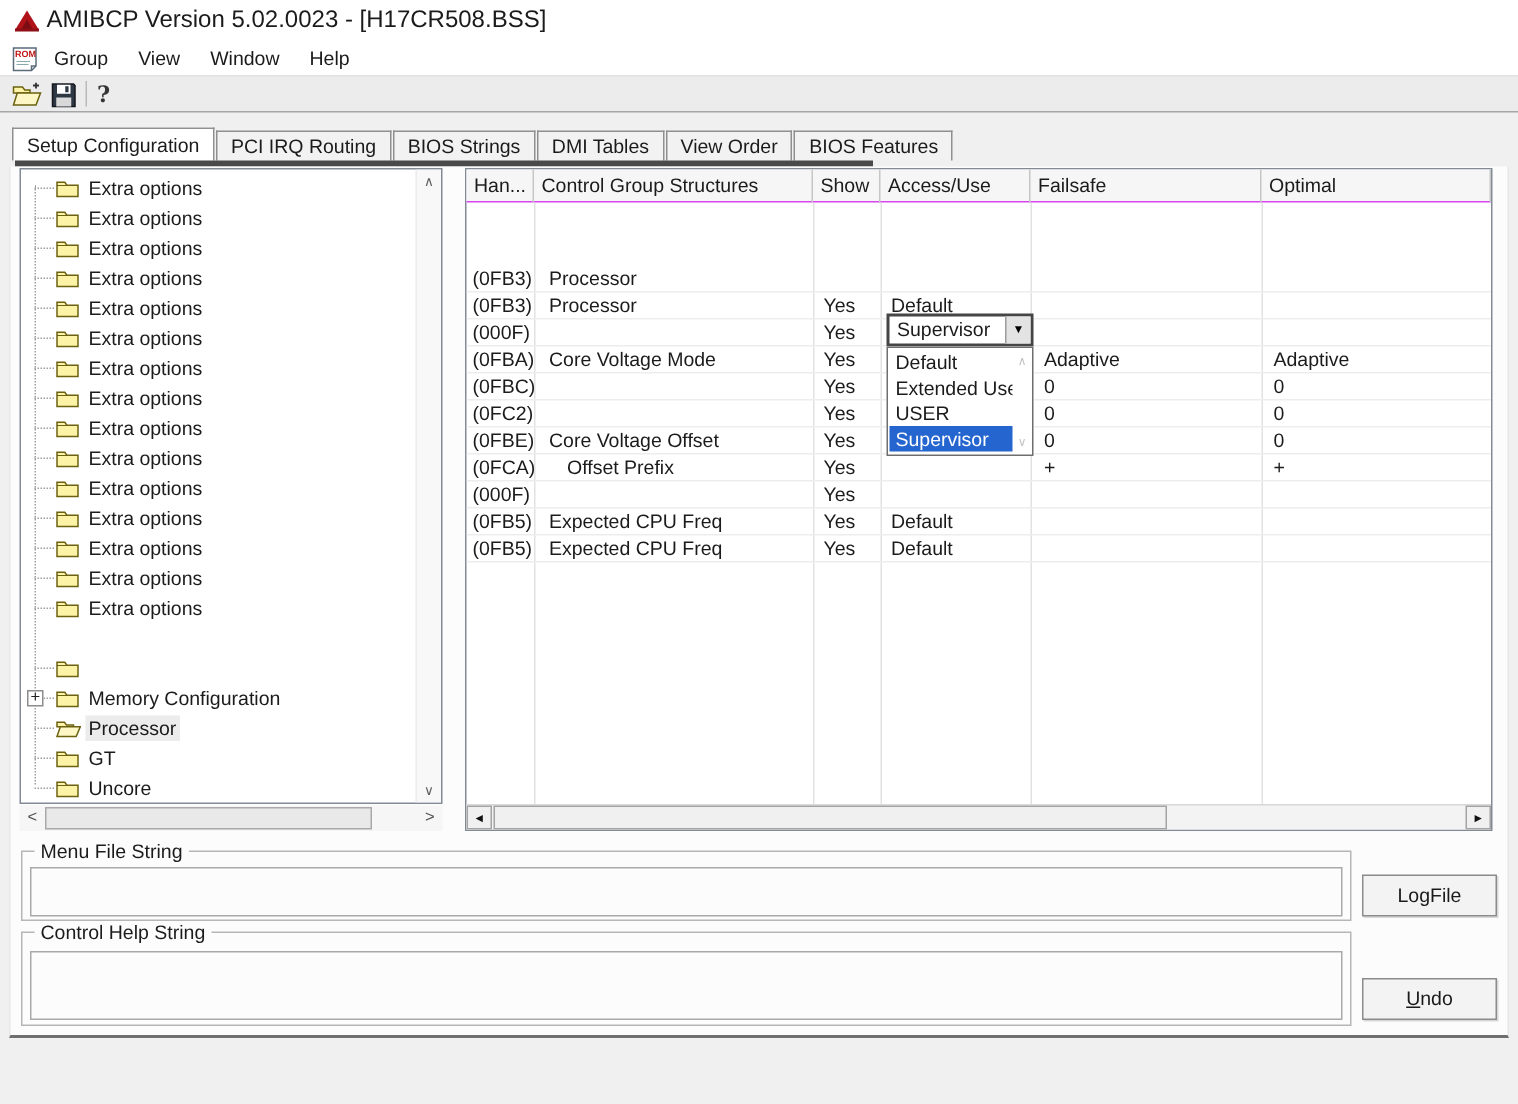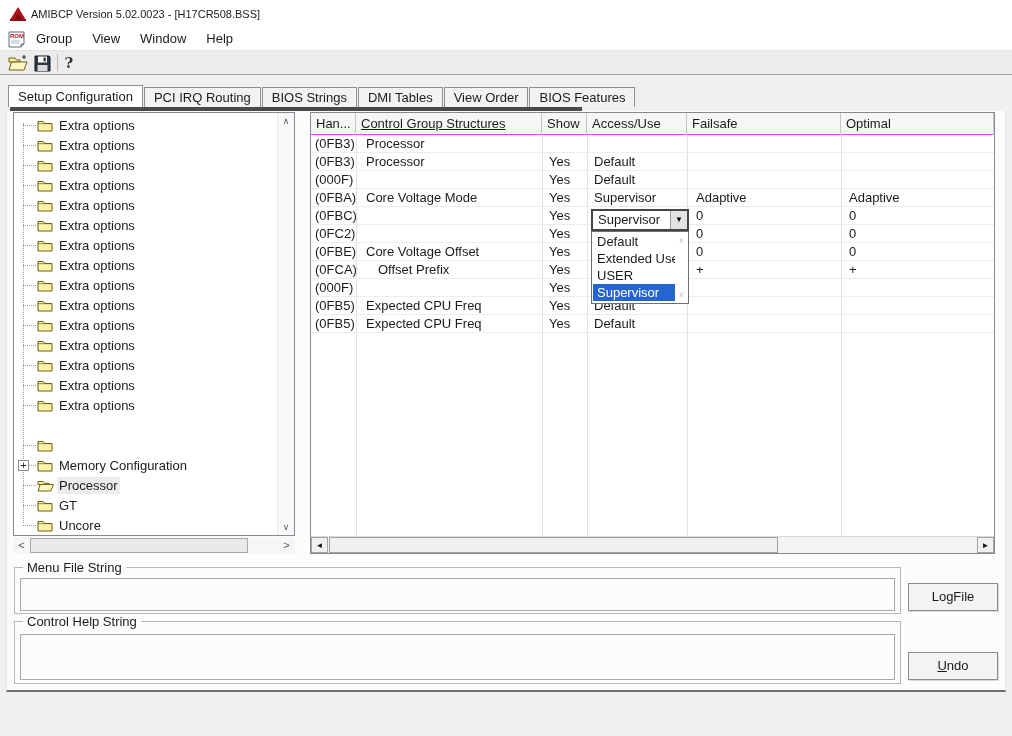--- a/index.html
+++ b/index.html
@@ -3,21 +3,21 @@
 <meta charset="utf-8">
 <style>
   * { margin:0; padding:0; box-sizing:border-box; }
   html,body { width:1012px; height:736px; overflow:hidden; background:#f0f0f0;
     font-family:"Liberation Sans", sans-serif; font-size:13px; color:#1b1b1b; }
   .abs { position:absolute; }
 
   
   #titlebar { left:0; top:0; width:1012px; height:28px; background:#ffffff; }
   #app-icon { left:9px; top:6px; width:18px; height:16px; }
-  #window-title { left:31px; top:0; height:28px; line-height:28px; font-size:11px; }
+  #window-title { left:31px; top:0; height:28px; line-height:28px; font-size:16px; }
 
   #menubar { left:0; top:28px; width:1012px; height:22px; background:#ffffff; display:flex; align-items:center; }
   #rom-icon { margin-left:7px; width:19px; height:17px; }
   .menu-item { padding:0 10px; height:22px; line-height:22px; }
 
   #toolbar { left:0; top:50px; width:1012px; height:25px; background:#ececec;
     border-top:1px solid #e2e2e2; border-bottom:1px solid #a6a6a6; }
   .tbtn { position:absolute; top:2px; width:22px; height:20px; display:flex; align-items:center; justify-content:center; }
   #tb-sep { left:57px; top:3px; width:1px; height:17px; background:#b9b9b9; }
   #help-glyph { font-family:"DejaVu Serif", serif; font-weight:bold; font-size:15px; color:#353535; }
@@ -56,21 +56,21 @@
     border:1px solid #a9a9a9; }
 
   
   #grid-box { left:310px; top:112px; width:685px; height:442px; background:#ffffff; border:1px solid #828a96; }
   #grid-head { position:absolute; left:0; top:0; width:100%; height:22px; background:#f6f6f6;
     border-bottom:1px solid #d946ef; }
   .th { position:absolute; top:0; height:22px; line-height:21px; padding-left:5px;
     border-right:1px solid #c6c6c6; white-space:nowrap; overflow:hidden; }
   #grid-body { position:absolute; left:0; top:22px; width:100%; height:401px; overflow:hidden; }
   .gvline { position:absolute; top:0; bottom:0; width:1px; background:#e2e2e2; }
-  .tr { position:absolute; left:0; width:100%; height:18px; border-bottom:1px solid #ededed; }
+  .tr { position:absolute; left:0; width:100%; height:18px; border-bottom:1px solid #ededed;margin-top:42px; }
   .td { position:absolute; top:0; height:18px; line-height:17px; white-space:nowrap; overflow:hidden; }
   #grid-hscroll { position:absolute; left:0; bottom:0; width:683px; height:17px; background:#f3f3f3;
     border-top:1px solid #d8d8d8; }
   .garrow { position:absolute; top:0; width:17px; height:16px; background:#f0f0f0;
     border:1px solid #a3a3a3; text-align:center; line-height:15px; font-size:8px; color:#111; }
   #grid-hthumb { position:absolute; left:18px; top:0; width:449px; height:16px; background:#f0f0f0;
     border:1px solid #a3a3a3; }
 
   
   #combobox { left:591px; top:209px; width:98px; height:22px; background:#ffffff;
@@ -331,21 +331,21 @@
 </div>
 <div class="abs" id="tree-hscroll">
   <span class="harrow" style="left:0;">&lt;</span>
   <span class="harrow" style="right:0;">&gt;</span>
   <div id="tree-hthumb"></div>
 </div>
 
 <div class="abs" id="grid-box">
   <div id="grid-head">
       <div class="th" style="left: 0px; width: 45px;">Han...</div>
-      <div class="th" style="left: 45px; width: 186px; text-decoration: underline;">Control Group Structures</div>
+      <div class="th" style="left: 45px; width: 186px;">Control Group Structures</div>
       <div class="th" style="left: 231px; width: 45px;">Show</div>
       <div class="th" style="left: 276px; width: 100px;">Access/Use</div>
       <div class="th" style="left: 376px; width: 154px;">Failsafe</div>
       <div class="th" style="left: 530px; width: 153px;">Optimal</div>
     </div>
   <div id="grid-body">
       <div class="gvline" style="left: 45px;"></div>
       <div class="gvline" style="left: 231px;"></div>
       <div class="gvline" style="left: 276px;"></div>
       <div class="gvline" style="left: 376px;"></div>

